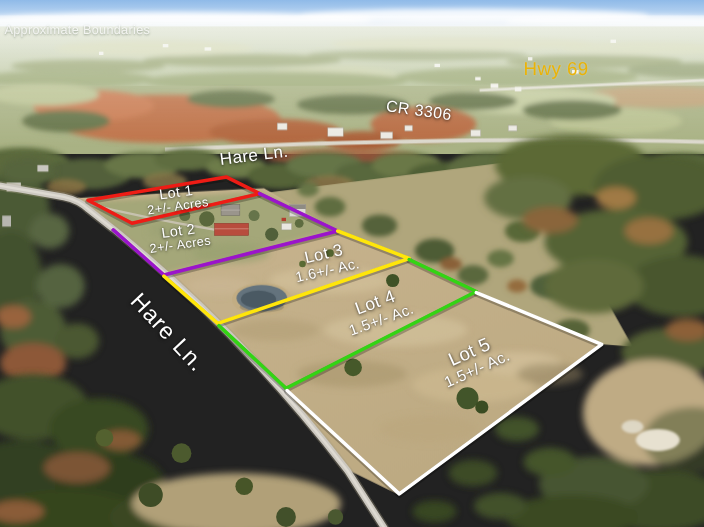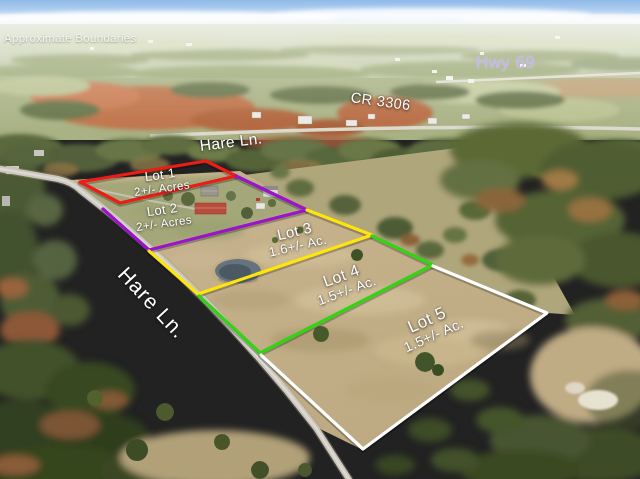--- a/index.html
+++ b/index.html
@@ -5,23 +5,23 @@
   html,body{margin:0;padding:0;background:#222;}
   .stage{position:relative;width:640px;height:479px;overflow:hidden;
          font-family:"Liberation Sans", sans-serif;}
   .stage svg{position:absolute;left:0;top:0;}
   .lbl{position:absolute;color:#fff;white-space:nowrap;
        text-shadow:0 1px 3px rgba(0,0,0,.65), 0 0 2px rgba(0,0,0,.35);
        letter-spacing:.4px;line-height:1.05;}
   .lot-label{position:absolute;text-align:center;transform:translate(-50%,-50%) rotate(var(--rot));}
   .lot-label .nm{display:block;}
   .lot-label .ac{display:block;}
-  .wm{position:absolute;left:4px;top:32px;font-size:11.5px;color:rgba(255,255,255,.8);
+  .wm{position:absolute;left:4px;top:22px;font-size:11.5px;color:rgba(255,255,255,.8);
       text-shadow:0 1px 2px rgba(40,60,40,.45);letter-spacing:.3px;}
-  .hwy{left:476px;top:54px;font-size:17px;color:#c4b5fd;text-shadow:0 0 2px rgba(255,255,255,.25);}
+  .hwy{left:476px;top:54px;font-size:17px;color:#eab308;text-shadow:0 0 2px rgba(255,255,255,.25);}
   .cr{left:352px;top:90px;font-size:14.5px;transform:rotate(8deg);transform-origin:0 0;}
   .hare-top{left:199px;top:138px;font-size:15.5px;transform:rotate(-7deg);transform-origin:0 0;}
   .hare-diag{left:130px;top:263px;font-size:21px;transform:rotate(47deg);transform-origin:0 0;
              letter-spacing:1px;}
   .l12 .nm{font-size:13px;} .l12 .ac{font-size:11.5px;}
   .l3 .nm{font-size:15px;}  .l3 .ac{font-size:13px;}
   .l4 .nm{font-size:16px;}  .l4 .ac{font-size:13.5px;}
   .l5 .nm{font-size:17px;}  .l5 .ac{font-size:14px;}
 </style>
 </head>

